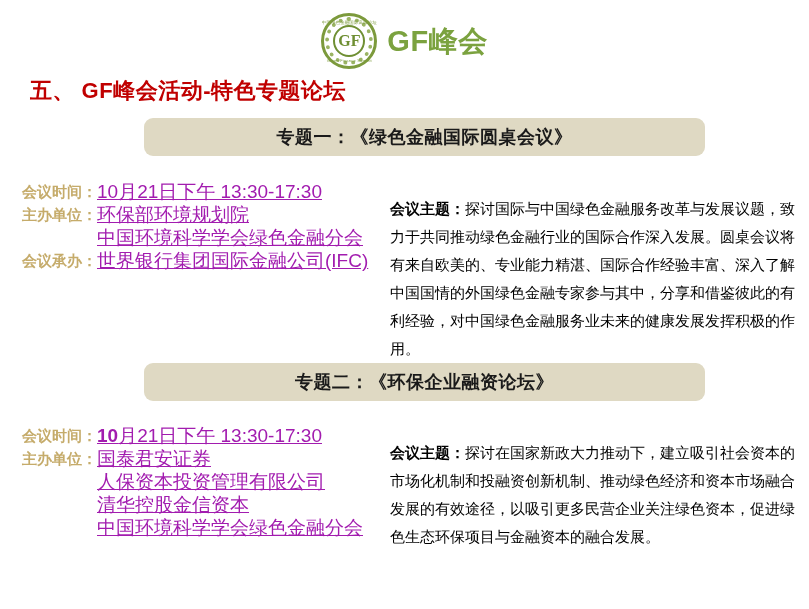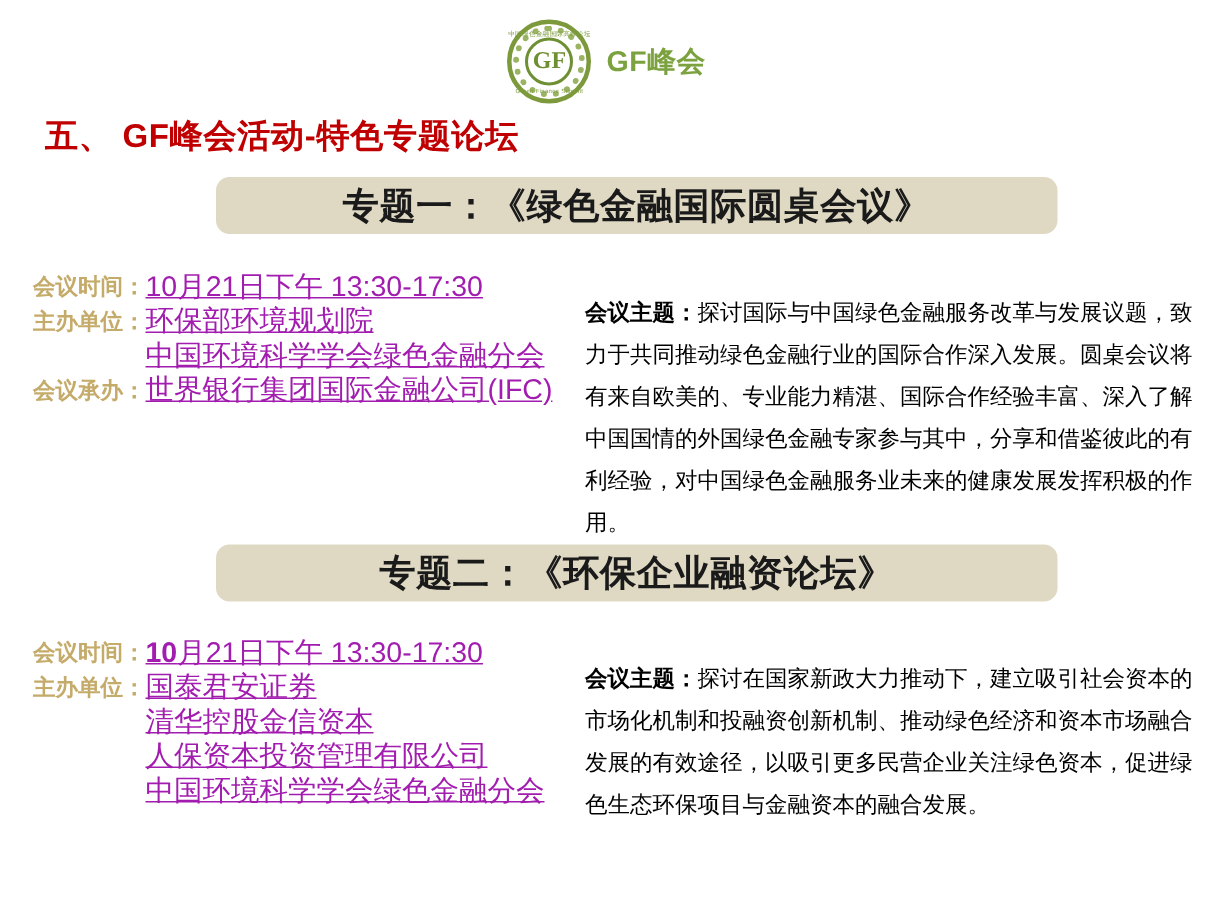--- a/index.html
+++ b/index.html
@@ -73,21 +73,21 @@
     font-size: 4.4px;
     color: #7c9a3c;
     letter-spacing: .2px;
     white-space: nowrap;
     overflow: hidden;
   }
   .logo-mark .arc-top { top: 7px; }
   .logo-mark .arc-bot { bottom: 6px; font-size: 4px; }
 
   .logo-text {
-    font-size: 19px;
+    font-size: 29px;
     font-weight: bold;
     color: #7ba23f;
     letter-spacing: .5px;
     line-height: 1;
   }
 
   
   .section-title {
     color: #c00000;
     font-size: 22px;
@@ -101,21 +101,21 @@
     position: absolute;
     left: 144px;
     width: 561px;
     height: 38px;
     background: #dfd9c3;
     border-radius: 9px;
     display: flex;
     align-items: center;
     justify-content: center;
     color: #1a1a1a;
-    font-size: 24px;
+    font-size: 18px;
     font-weight: bold;
     letter-spacing: .5px;
     box-sizing: border-box;
   }
   #banner-1 { top: 118px; }
   #banner-2 { top: 363px; }
 
   
   .forum-body {
     position: absolute;
@@ -233,25 +233,25 @@
       <span class="meta-label">会议时间：</span>
       <span class="meta-value"><span class="strong">10</span><span>月21日下午 13:30-17:30</span></span>
     </div>
 
     <div class="meta-row">
       <span class="meta-label">主办单位：</span>
       <span class="meta-value">国泰君安证券</span>
     </div>
     <div class="meta-row">
       <span class="meta-label blank">主办单位：</span>
+      <span class="meta-value">人保资本投资管理有限公司</span>
+    </div>
+    <div class="meta-row">
+      <span class="meta-label blank">主办单位：</span>
       <span class="meta-value">清华控股金信资本</span>
-    </div>
-    <div class="meta-row">
-      <span class="meta-label blank">主办单位：</span>
-      <span class="meta-value">人保资本投资管理有限公司</span>
     </div>
     <div class="meta-row">
       <span class="meta-label blank">主办单位：</span>
       <span class="meta-value">中国环境科学学会绿色金融分会</span>
     </div>
 
   </div>
 
   <div class="topic-col">
     <p class="topic-para"><span class="topic-label">会议主题：</span><span>探讨在国家新政大力推动下，建立吸引社会资本的市场化机制和投融资创新机制、推动绿色经济和资本市场融合发展的有效途径，以吸引更多民营企业关注绿色资本，促进绿色生态环保项目与金融资本的融合发展。</span></p>

